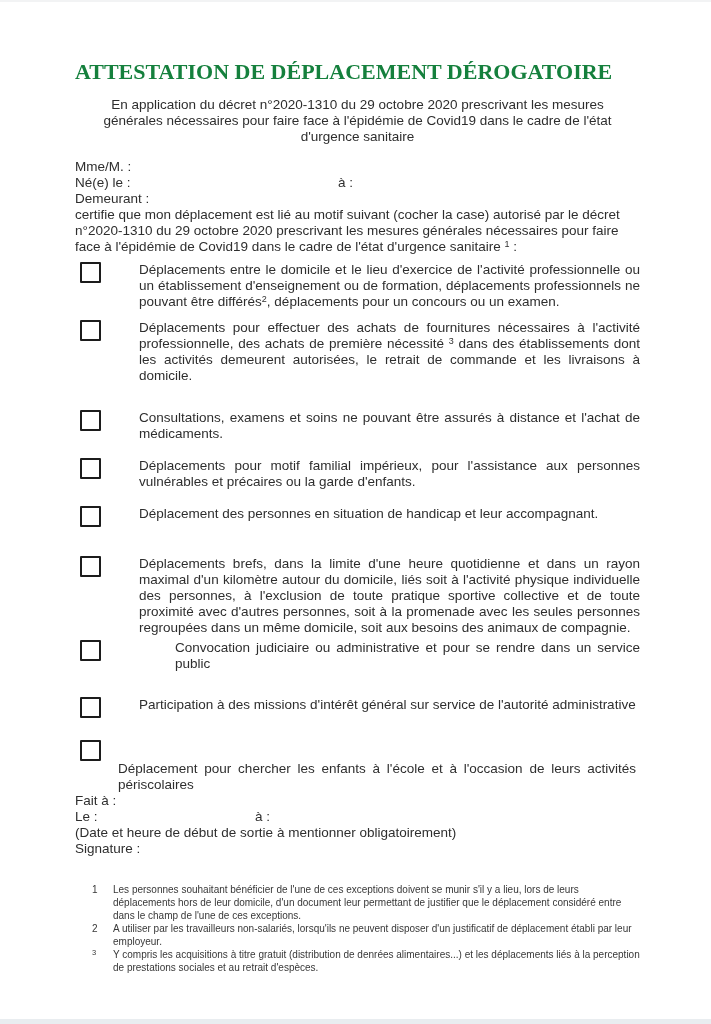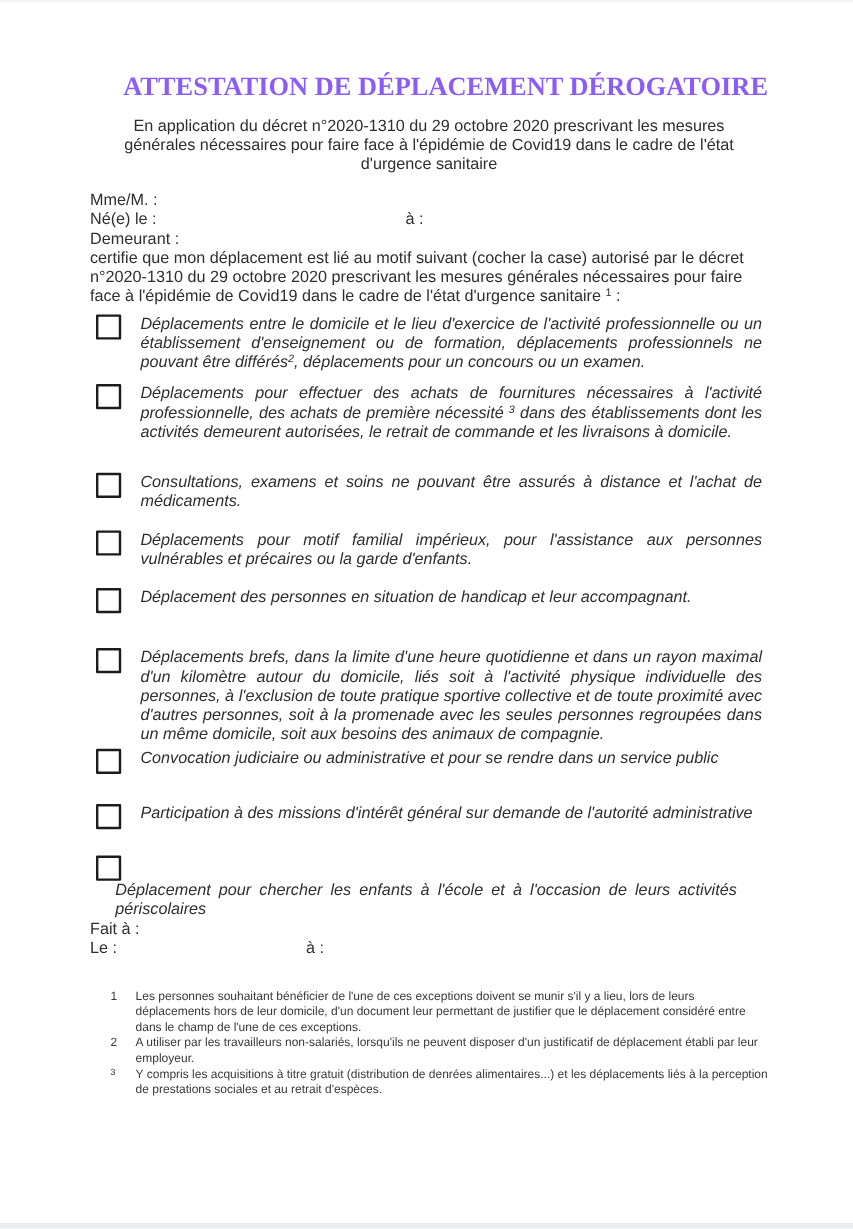--- a/index.html
+++ b/index.html
@@ -23,22 +23,22 @@
     width: 565px;
     font-size: 13.5px;
     line-height: 16px;
   }
 
   h1.doc-title {
     font-family: "Liberation Serif", serif;
     font-weight: bold;
     font-size: 22px;
     line-height: 24px;
-    text-align: right;
-    color: #8b5cf6;
+    text-align: left;
+    color: #15803d;
     margin: 0 0 13px 0;
     white-space: nowrap;
   }
   p.subtitle {
     text-align: center;
     margin: 12px auto 14px auto;
     width: 540px;
   }
 
   p.line { margin: 0; }
@@ -53,36 +53,35 @@
   sup { font-size: 9px; line-height: 0; vertical-align: 4px; }
 
   .reasons { margin: 0; }
   .reason-row { display: flex; align-items: flex-start; padding-left: 5px; }
   .reason-row + .reason-row { margin-top: 16px; }
   .reason-row:nth-child(2) { margin-top: 10px; }
   .reason-row:nth-child(3) { margin-top: 26px; }
   .reason-row:nth-child(4) { margin-top: 16px; }
   .reason-row:nth-child(5) { margin-top: 16px; }
   .reason-row:nth-child(6) { margin-top: 29px; }
-  .reason-row:nth-child(7) { margin-top: 4px; }
+  .reason-row:nth-child(7) { margin-top: 4px; gap: 36px; }
   .reason-row:nth-child(8) { margin-top: 25px; }
   .reason-row:nth-child(9) { margin-top: 22px; flex-direction: column; }
   .checkbox {
     flex: 0 0 auto;
     width: 17px; height: 17px;
     border: 2px solid #1c1c1c;
     border-radius: 1px;
     background: #ffffff;
     margin-top: 0;
   }
   .reason-text {
-    margin: 0 0 0 16px;
+    margin: 0 0 0 38px;
     width: 518px;
     text-align: justify;
-    font-style: italic;
   }
 
   .fait-line      { margin: 18px 0 0 0; }
   .le-line        { position: relative; margin: 12px 0 0 0; }
   .le-line .at-label { position: absolute; left: 180px; top: 0; }
   .date-note      { margin: 6px 0 0 0; }
   .signature-line { margin: 2px 0 0 0; }
 
   .footnotes { margin: 26px 0 0 0; font-size: 10px; line-height: 13px; color: #383838; }
   .footnote { display: flex; align-items: flex-start; }
@@ -142,38 +141,42 @@
         <div class="reason-row">
           <span class="checkbox"></span>
           <p class="reason-text">Déplacements brefs, dans la limite d'une heure quotidienne et dans un rayon maximal d'un kilomètre autour du domicile, liés soit à l'activité physique individuelle des personnes, à l'exclusion de toute pratique sportive collective et de toute proximité avec d'autres personnes, soit à la promenade avec les seules personnes regroupées dans un même domicile, soit aux besoins des animaux de compagnie.</p>
         </div>
         <div class="reason-row">
           <span class="checkbox"></span>
           <p class="reason-text">Convocation judiciaire ou administrative et pour se rendre dans un service public</p>
         </div>
         <div class="reason-row">
           <span class="checkbox"></span>
-          <p class="reason-text">Participation à des missions d'intérêt général sur demande de l'autorité administrative</p>
+          <p class="reason-text">Participation à des missions d'intérêt général sur service de l'autorité administrative</p>
         </div>
         <div class="reason-row">
           <span class="checkbox"></span>
           <p class="reason-text">Déplacement pour chercher les enfants à l'école et à l'occasion de leurs activités périscolaires</p>
         </div>
       </div>
 
     <p class="line fait-line">
       <span>Fait à :</span>
     </p>
 
     <p class="line le-line">
       <span>Le :</span>
       <span class="at-label">à :</span>
     </p>
 
+    <p class="line date-note">(Date et heure de début de sortie à mentionner obligatoirement)</p>
 
+    <p class="line signature-line">
+      <span>Signature :</span>
+    </p>
 
     <div class="footnotes">
         <div class="footnote">
           <span class="fn-marker">1</span>
           <span class="fn-text">Les personnes souhaitant bénéficier de l'une de ces exceptions doivent se munir s'il y a lieu, lors de leurs déplacements hors de leur domicile, d'un document leur permettant de justifier que le déplacement considéré entre dans le champ de l'une de ces exceptions.</span>
         </div>
         <div class="footnote">
           <span class="fn-marker">2</span>
           <span class="fn-text">A utiliser par les travailleurs non-salariés, lorsqu'ils ne peuvent disposer d'un justificatif de déplacement établi par leur employeur.</span>
         </div>

